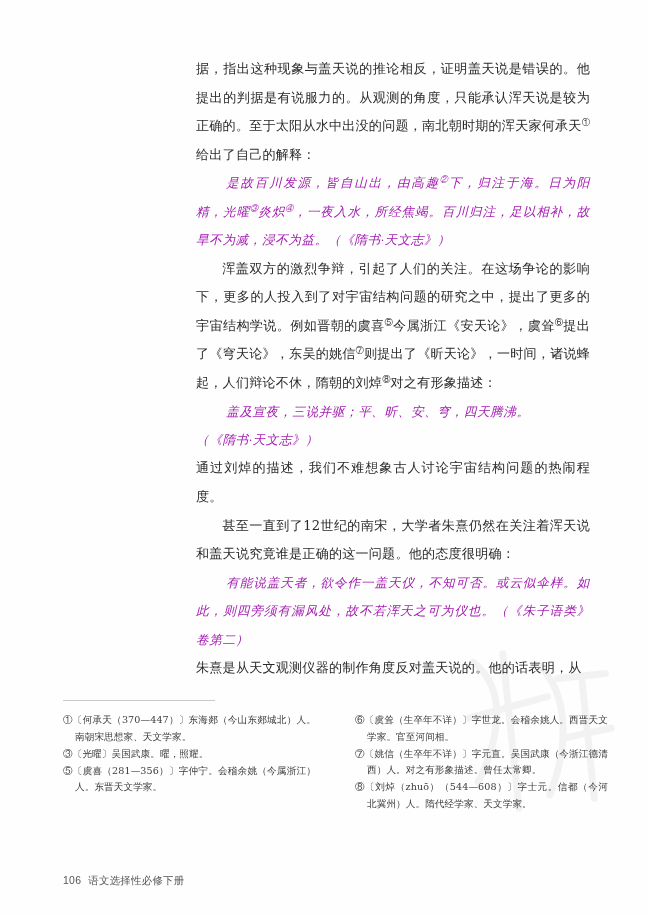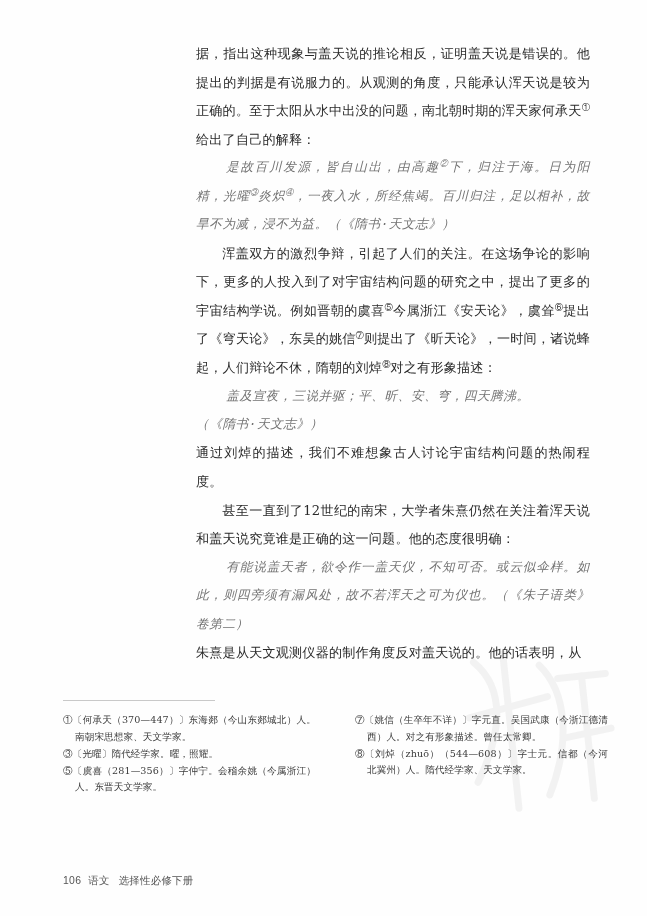--- a/index.html
+++ b/index.html
@@ -27,21 +27,21 @@
     height: 190px;
     pointer-events: none;
     opacity: 0.055;
     transform: rotate(-6deg);
   }
   .watermark svg { width: 100%; height: 100%; }
 
   .content {
     position: absolute;
     left: 196px;
-    top: 40px;
+    top: 55px;
     width: 394px;
   }
 
   p.body-para {
     margin: 0;
     font-size: 13.1px;
     line-height: 28.6px;
     text-align: justify;
     text-justify: inter-ideograph;
     letter-spacing: 0.2px;
@@ -49,22 +49,22 @@
   }
   p.body-para.indent { text-indent: 2em; }
   p.body-para + p.body-para { margin-top: 0; }
 
   blockquote.quote {
     margin: 0;
     font-size: 12.6px;
     line-height: 28.4px;
     text-align: justify;
     text-justify: inter-ideograph;
-    color: #737373;
-    font-family: Liberation Mono, monospace;
+    color: #a21caf;
+    font-family: Liberation Serif, serif;
     font-style: italic;
     letter-spacing: 0.6px;
   }
   blockquote.quote .q-first { text-indent: 2.4em; display: block; }
 
   .quote-block-1 { margin-top: 23px; margin-bottom: 24px; }
   .quote-block-2 { margin-top: 17px; margin-bottom: 22px; }
   .quote-block-3 { margin-top: 19px; margin-bottom: 23px; }
 
   sup.fn {
@@ -109,21 +109,21 @@
   .page-footer {
     position: absolute;
     left: 63px;
     bottom: 28px;
     font-family: "Liberation Sans", "DejaVu Sans", sans-serif;
     font-size: 10.4px;
     color: #555555;
     letter-spacing: 0.3px;
   }
   .page-footer .pg-num { margin-right: 7px; text-align: center; }
-  .page-footer .pg-subject { margin-right: 9px; }
+  .page-footer .pg-subject { }
 </style>
 </head>
 <body>
 
 <div class="page">
 
   <div class="watermark">
     <svg viewBox="0 0 170 190" xmlns="http://www.w3.org/2000/svg">
       <g fill="none" stroke="#3a3a3a" stroke-width="7" stroke-linecap="round">
         <path d="M30 20 C 60 50, 50 95, 22 140"></path>
@@ -163,24 +163,25 @@
 
     <p class="body-para">朱熹是从天文观测仪器的制作角度反对盖天说的。他的话表明，从</p>
 
   </div>
 
   <div class="footnotes">
     <div class="fn-rule"></div>
     <div class="fn-cols">
       <div class="fn-col">
         <p class="fn-item">①〔何承天（370—447）〕东海郯（今山东郯城北）人。南朝宋思想家、天文学家。</p>
-        <p class="fn-item">③〔光曜〕隋代经学家。曜，照耀。</p>
+        <p class="fn-item">③〔光曜〕吴国武康。曜，照耀。</p>
         <p class="fn-item">⑤〔虞喜（281—356）〕字仲宁。会稽余姚（今属浙江）人。东晋天文学家。</p>
       </div>
       <div class="fn-col">
+        <p class="fn-item">⑥〔虞耸（生卒年不详）〕字世龙。会稽余姚人。西晋天文学家。官至河间相。</p>
         <p class="fn-item">⑦〔姚信（生卒年不详）〕字元直。吴国武康（今浙江德清西）人。对之有形象描述。曾任太常卿。</p>
         <p class="fn-item">⑧〔刘焯（zhuō）（544—608）〕字士元。信都（今河北冀州）人。隋代经学家、天文学家。</p>
       </div>
     </div>
   </div>
 
   <div class="page-footer">
     <span class="pg-num">106</span><span class="pg-subject">语文</span><span class="pg-volume">选择性必修下册</span>
   </div>
 

